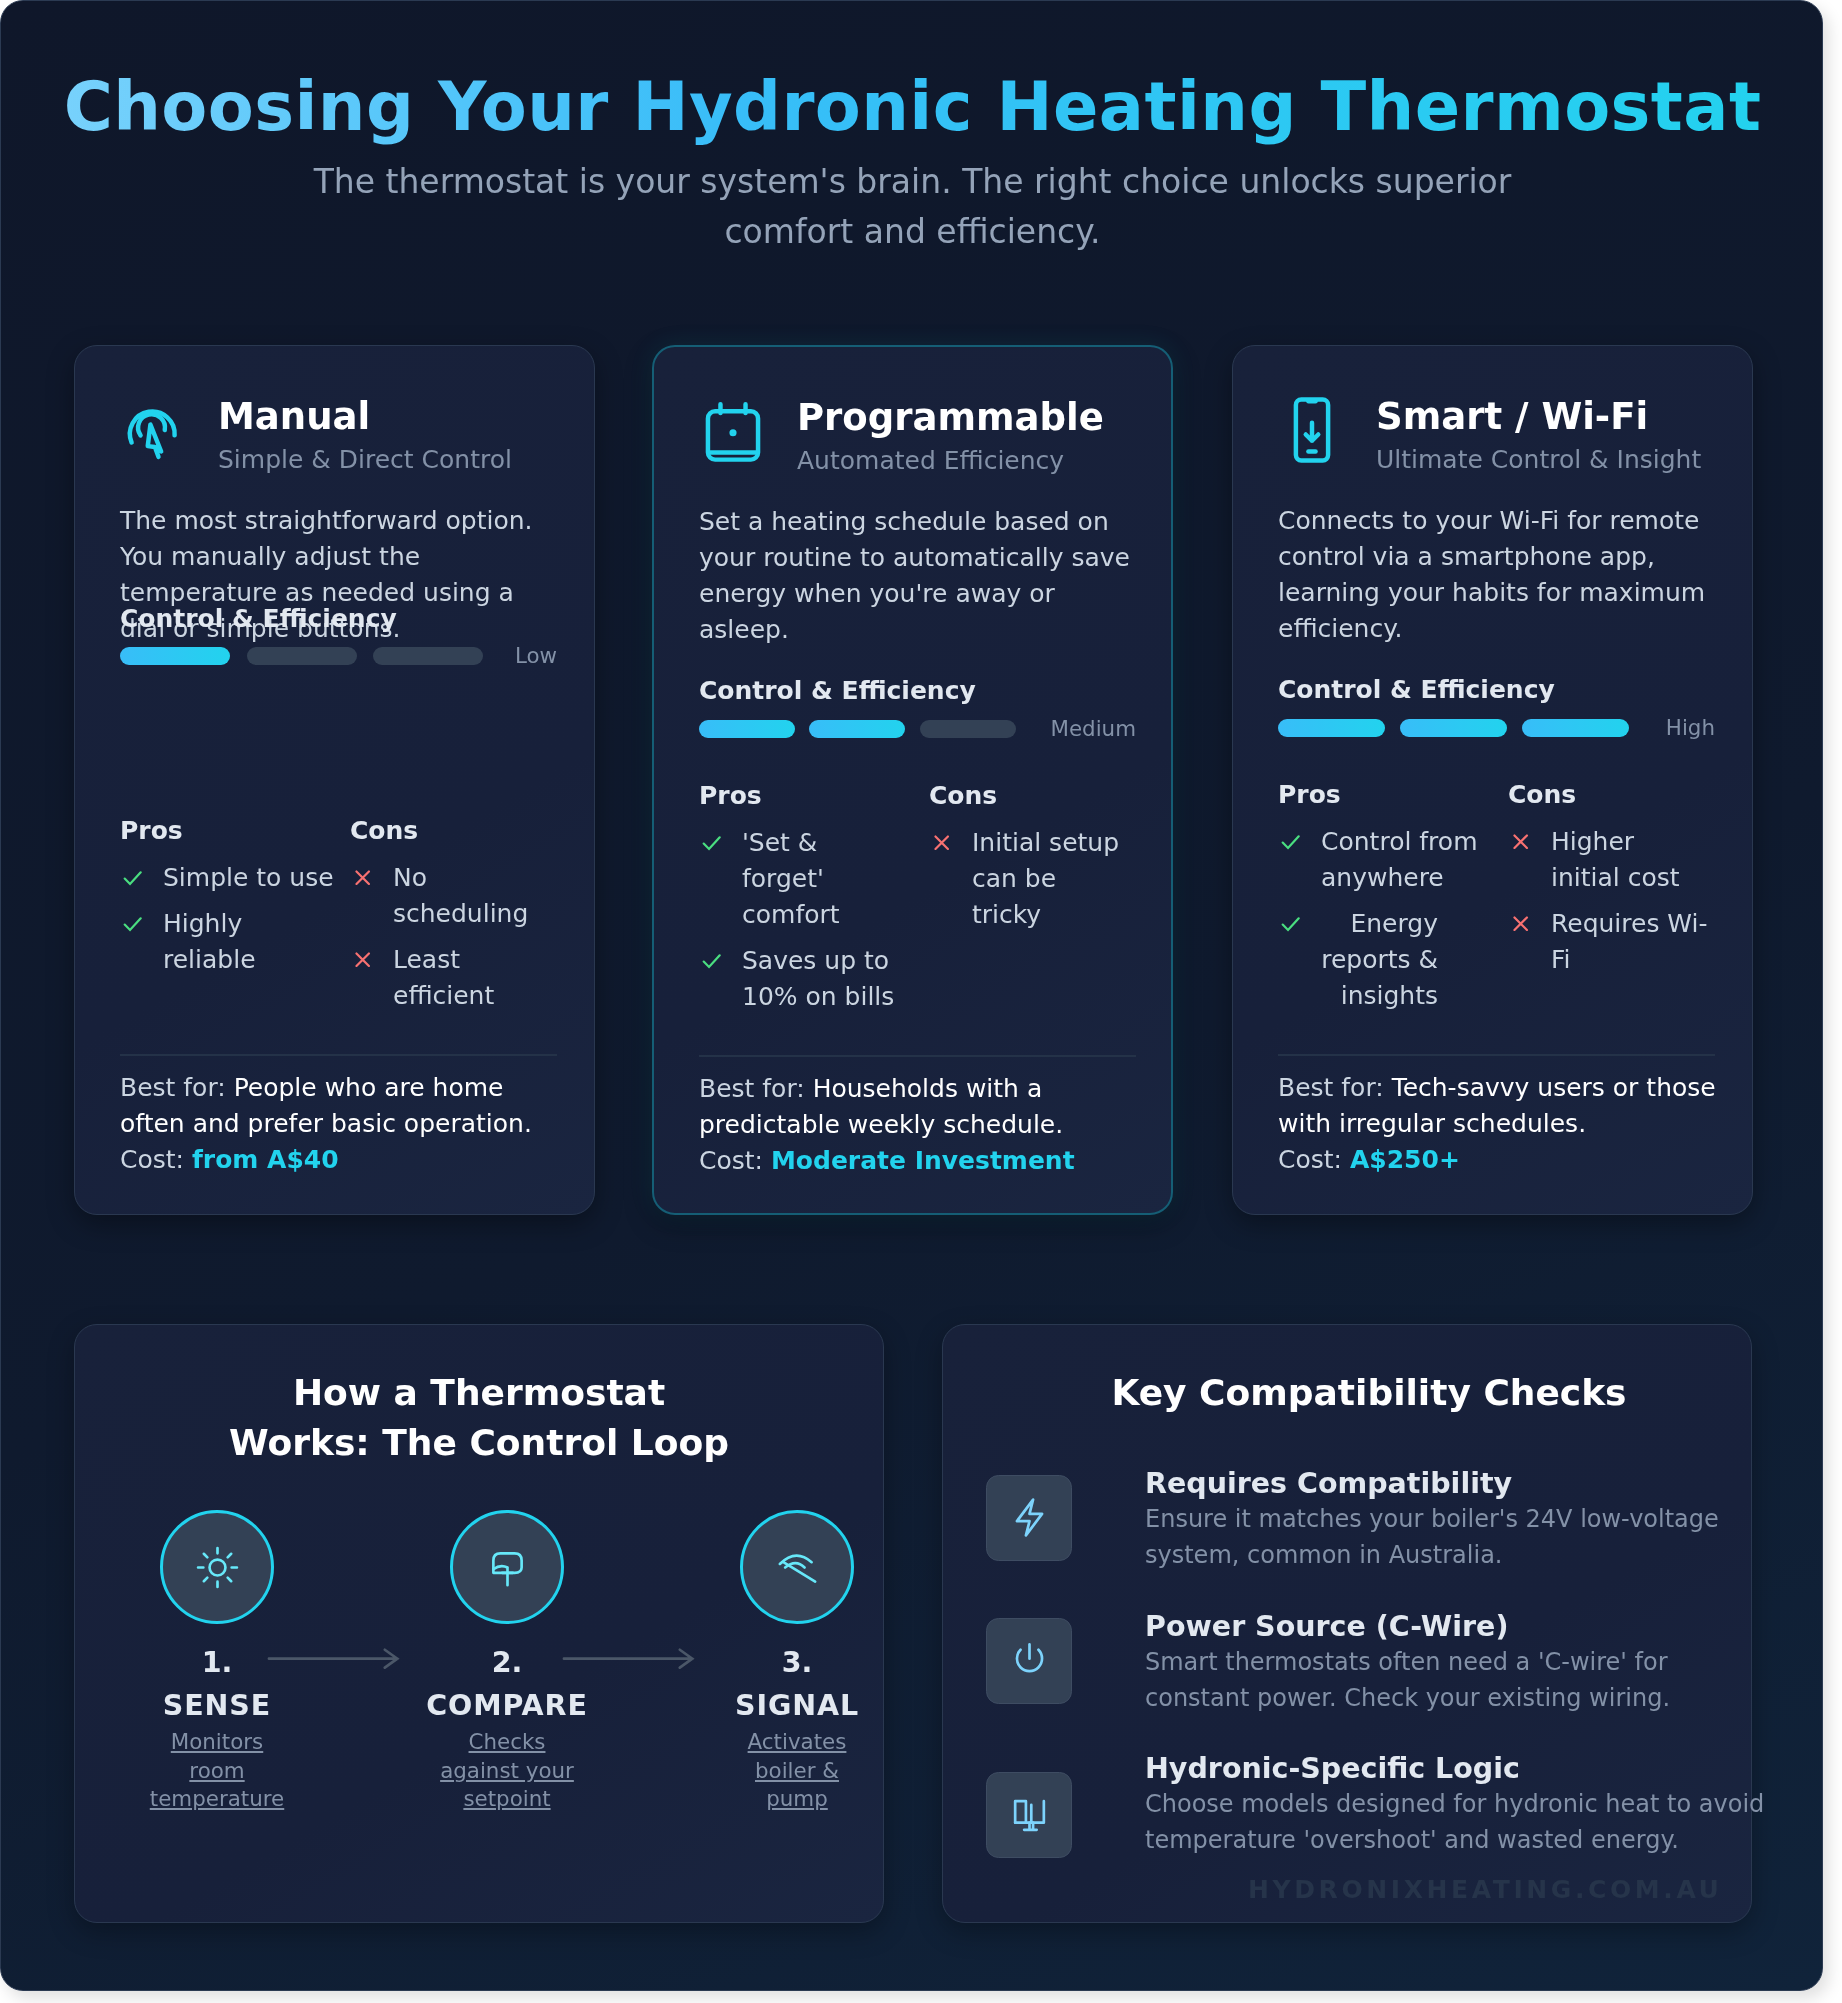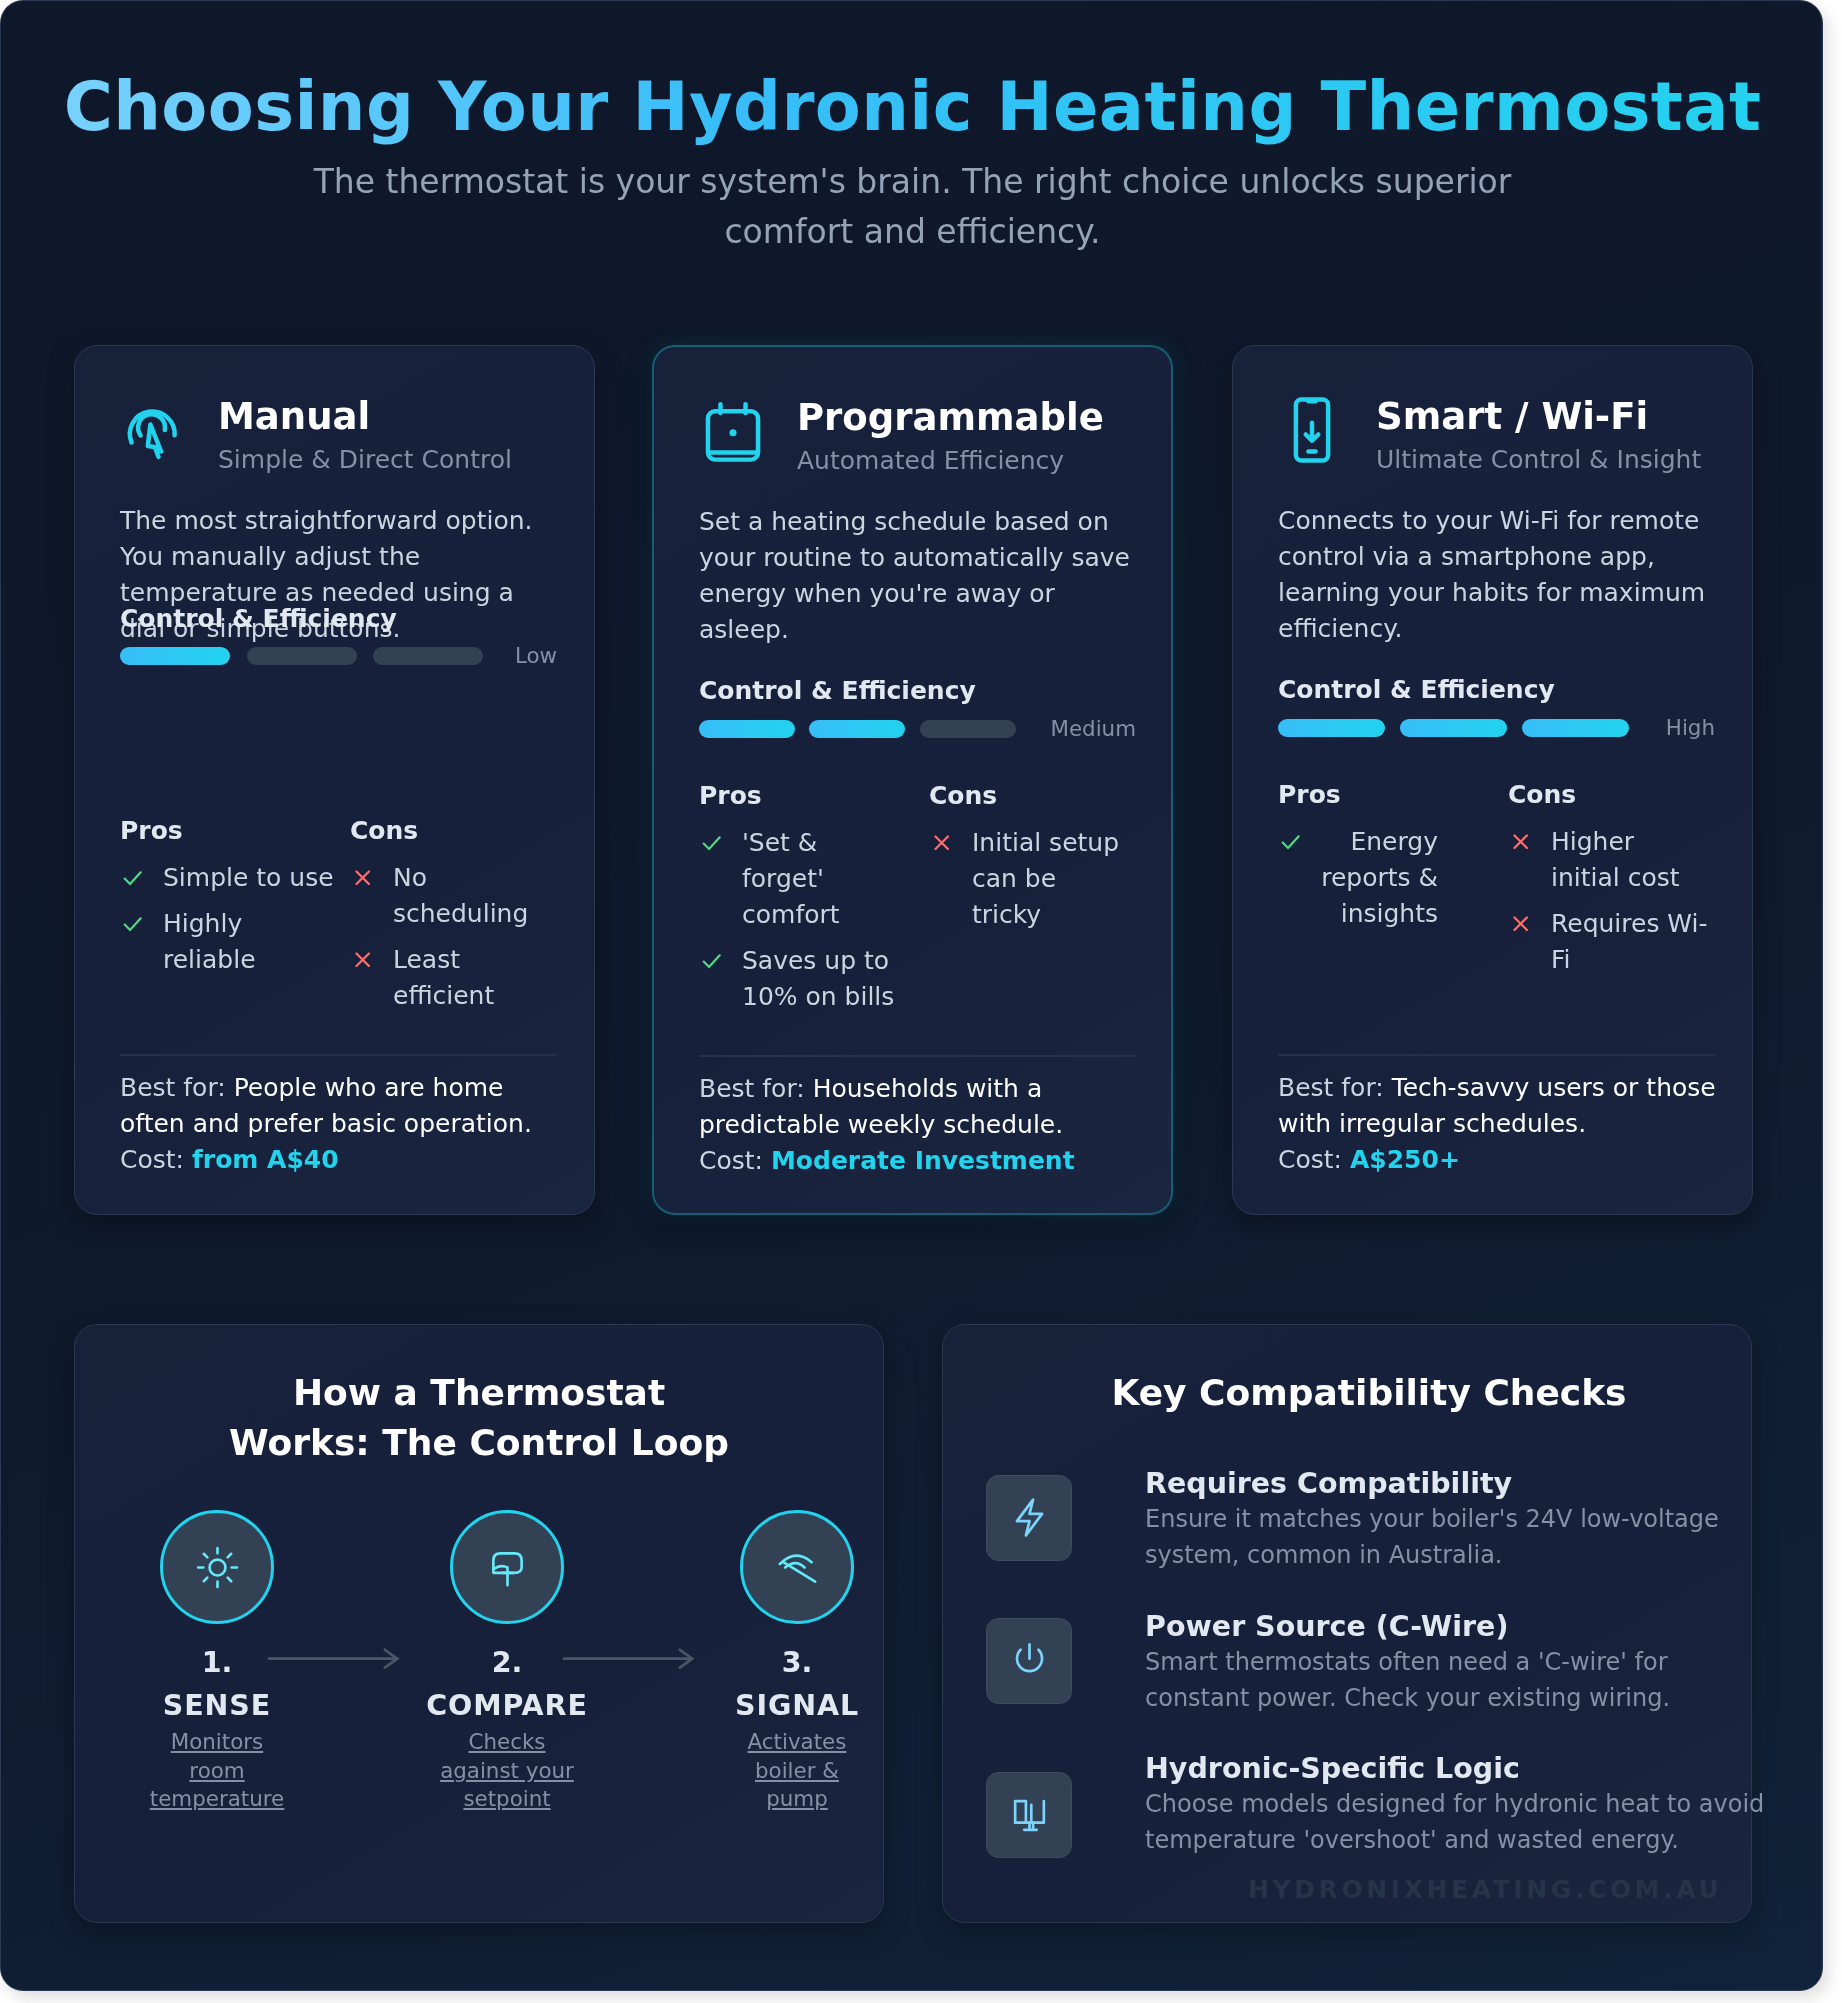--- a/index.html
+++ b/index.html
@@ -221,20 +221,26 @@
     <div class="meter-label" style="top:326px;">Control &amp; Efficiency</div>
     <div class="meter" style="top:371px;">
       <div class="bar on" style="left:0;width:107px;"></div>
       <div class="bar on" style="left:122px;width:107px;"></div>
       <div class="bar on" style="left:244px;width:107px;"></div>
       <div class="meter-text">High</div>
     </div>
     <div class="pc" style="top:431px;">
       <div class="pc-col" style="left:0;">
         <div class="pc-head">Pros</div>
+        <div class="pc-item">
+          <svg class="pc-mark" viewBox="0 0 24 24" fill="none" stroke="#4ade80" stroke-width="2.5" stroke-linecap="round">
+              <path d="M3 13 L9 19 L21 6"></path>
+            </svg>
+          <span>Control from anywhere</span>
+        </div>
         <div class="pc-item" style="width:160px;text-align:right;">
           <svg class="pc-mark" viewBox="0 0 24 24" fill="none" stroke="#4ade80" stroke-width="2.5" stroke-linecap="round">
               <path d="M3 13 L9 19 L21 6"></path>
             </svg>
           <span>Energy reports &amp; insights</span>
         </div>
       </div>
       <div class="pc-col cons">
         <div class="pc-head">Cons</div>
         <div class="pc-item" style="width:196px;">

